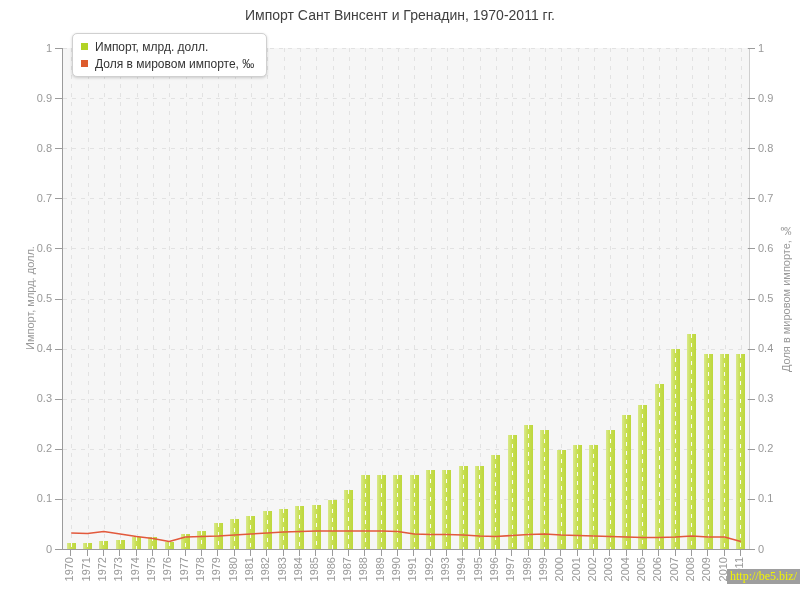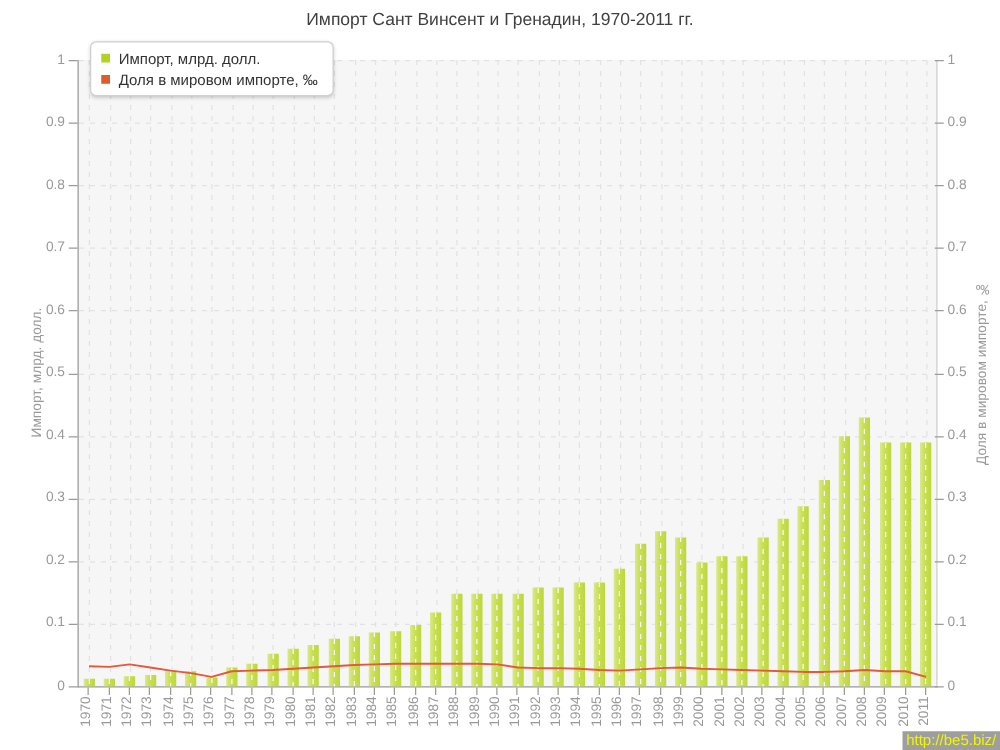--- a/index.html
+++ b/index.html
@@ -27,23 +27,23 @@
   .ylab.l{text-align:right;}
   .ylab.r{text-align:left;}
   .xlab{position:absolute;font-size:11px;color:var(--tick-text,#999);
         writing-mode:vertical-rl;transform:rotate(180deg);white-space:nowrap;}
   .ytitle{position:absolute;top:48px;height:501px;width:16px;font-size:11px;color:#999;
           writing-mode:vertical-rl;transform:rotate(180deg);text-align:center;white-space:nowrap;}
   .legend{position:absolute;left:72px;top:33px;background:#fff;border:1px solid #d0d0d0;
           border-radius:5px;box-shadow:0 1px 3px rgba(0,0,0,.18);padding:4px 12px 4px 8px;}
   .legend-row{display:flex;align-items:center;height:17px;font-size:12px;color:#333;white-space:nowrap;}
   .swatch{display:inline-block;width:7px;height:7px;margin-right:7px;flex:0 0 auto;}
-  .watermark{position:absolute;right:0;bottom:0;display:block;text-decoration:none;
+  .watermark{position:absolute;right:0;bottom:16px;display:block;text-decoration:none;
              background:var(--wm-bg,#9e9e9e);color:var(--wm-text,#f2f500);
-             font-family:Liberation Sans, sans-serif;font-size:12px;line-height:15px;padding:0 3px;}
+             font-family:Liberation Serif, serif;font-size:12px;line-height:15px;padding:0 3px;}
 </style>
 </head>
 <body>
 
 <div class="chart" style="--bar: #c8df52; --bar-light: #d9e98c; --bar-dark: #bdd73c; --grid: #e2e2e2; --axis: #9b9b9b; --tick-text: #999999; --plot-bg: #f6f6f6; --title-text: #404040; --wm-bg: #9e9e9e; --wm-text: #f2f500;">
   <div class="title">Импорт Сант Винсент и Гренадин, 1970-2011 гг.</div>
 
   <div class="ytitle" id="ytitle-left" style="left:24px">Импорт, млрд. долл.</div>
   <div class="ytitle" id="ytitle-right" style="left:780px">Доля в мировом импорте, ‰</div>
 

